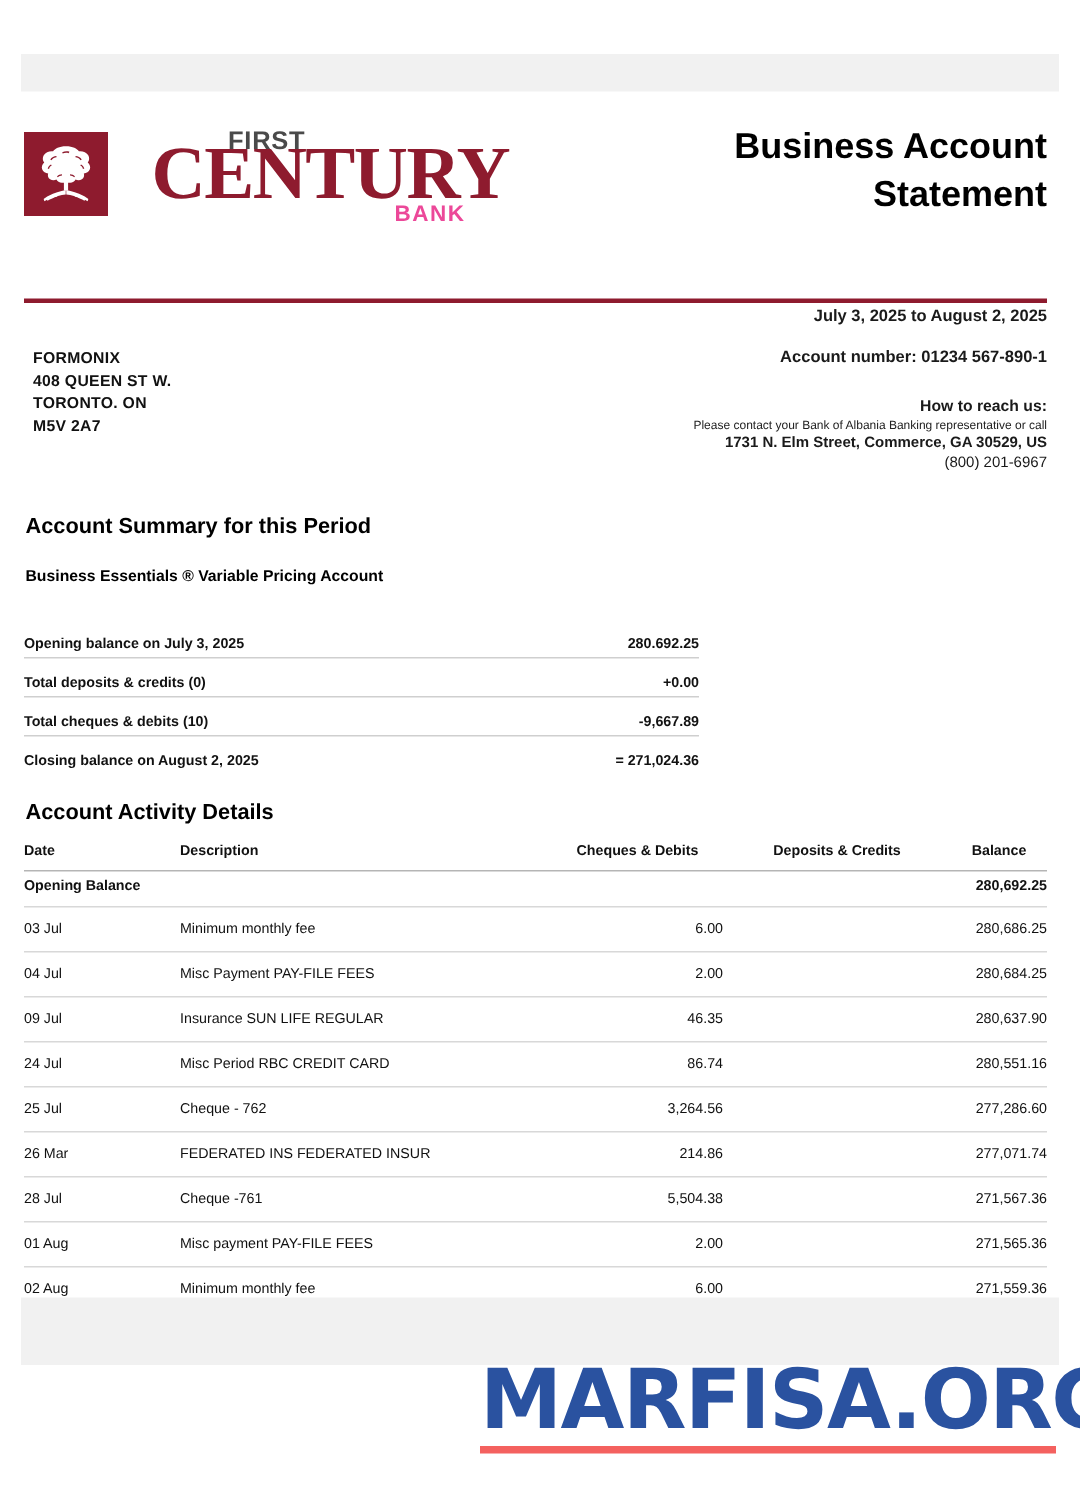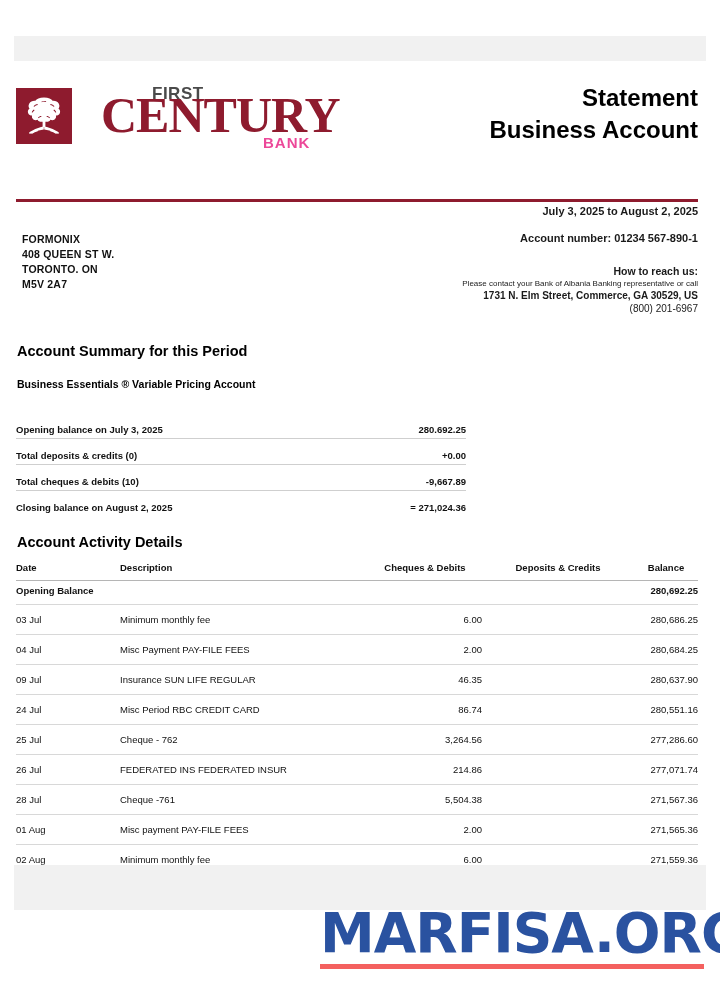--- a/index.html
+++ b/index.html
@@ -302,22 +302,22 @@
       </div>
 
       <div class="logo-word">
         <span class="logo-century">CENTURY</span>
         <span class="logo-first">FIRST</span>
         <span class="logo-bank">BANK</span>
       </div>
     </div>
 
     <div class="doc-title">
+      <div>Business Account</div>
       <div>Statement</div>
-      <div>Business Account</div>
     </div>
   </div>
 
   <div class="rule-red"></div>
 
   <div class="addr">
     <div>FORMONIX</div>
     <div>408 QUEEN ST W.</div>
     <div>TORONTO. ON</div>
     <div>M5V 2A7</div>
@@ -405,21 +405,21 @@
           <td class="num">280,551.16</td>
         </tr>
         <tr>
           <td>25 Jul</td>
           <td>Cheque - 762</td>
           <td class="num">3,264.56</td>
           <td class="num"></td>
           <td class="num">277,286.60</td>
         </tr>
         <tr>
-          <td>26 Jul</td>
+          <td>26 Mar</td>
           <td>FEDERATED INS FEDERATED INSUR</td>
           <td class="num">214.86</td>
           <td class="num"></td>
           <td class="num">277,071.74</td>
         </tr>
         <tr>
           <td>28 Jul</td>
           <td>Cheque -761</td>
           <td class="num">5,504.38</td>
           <td class="num"></td>

